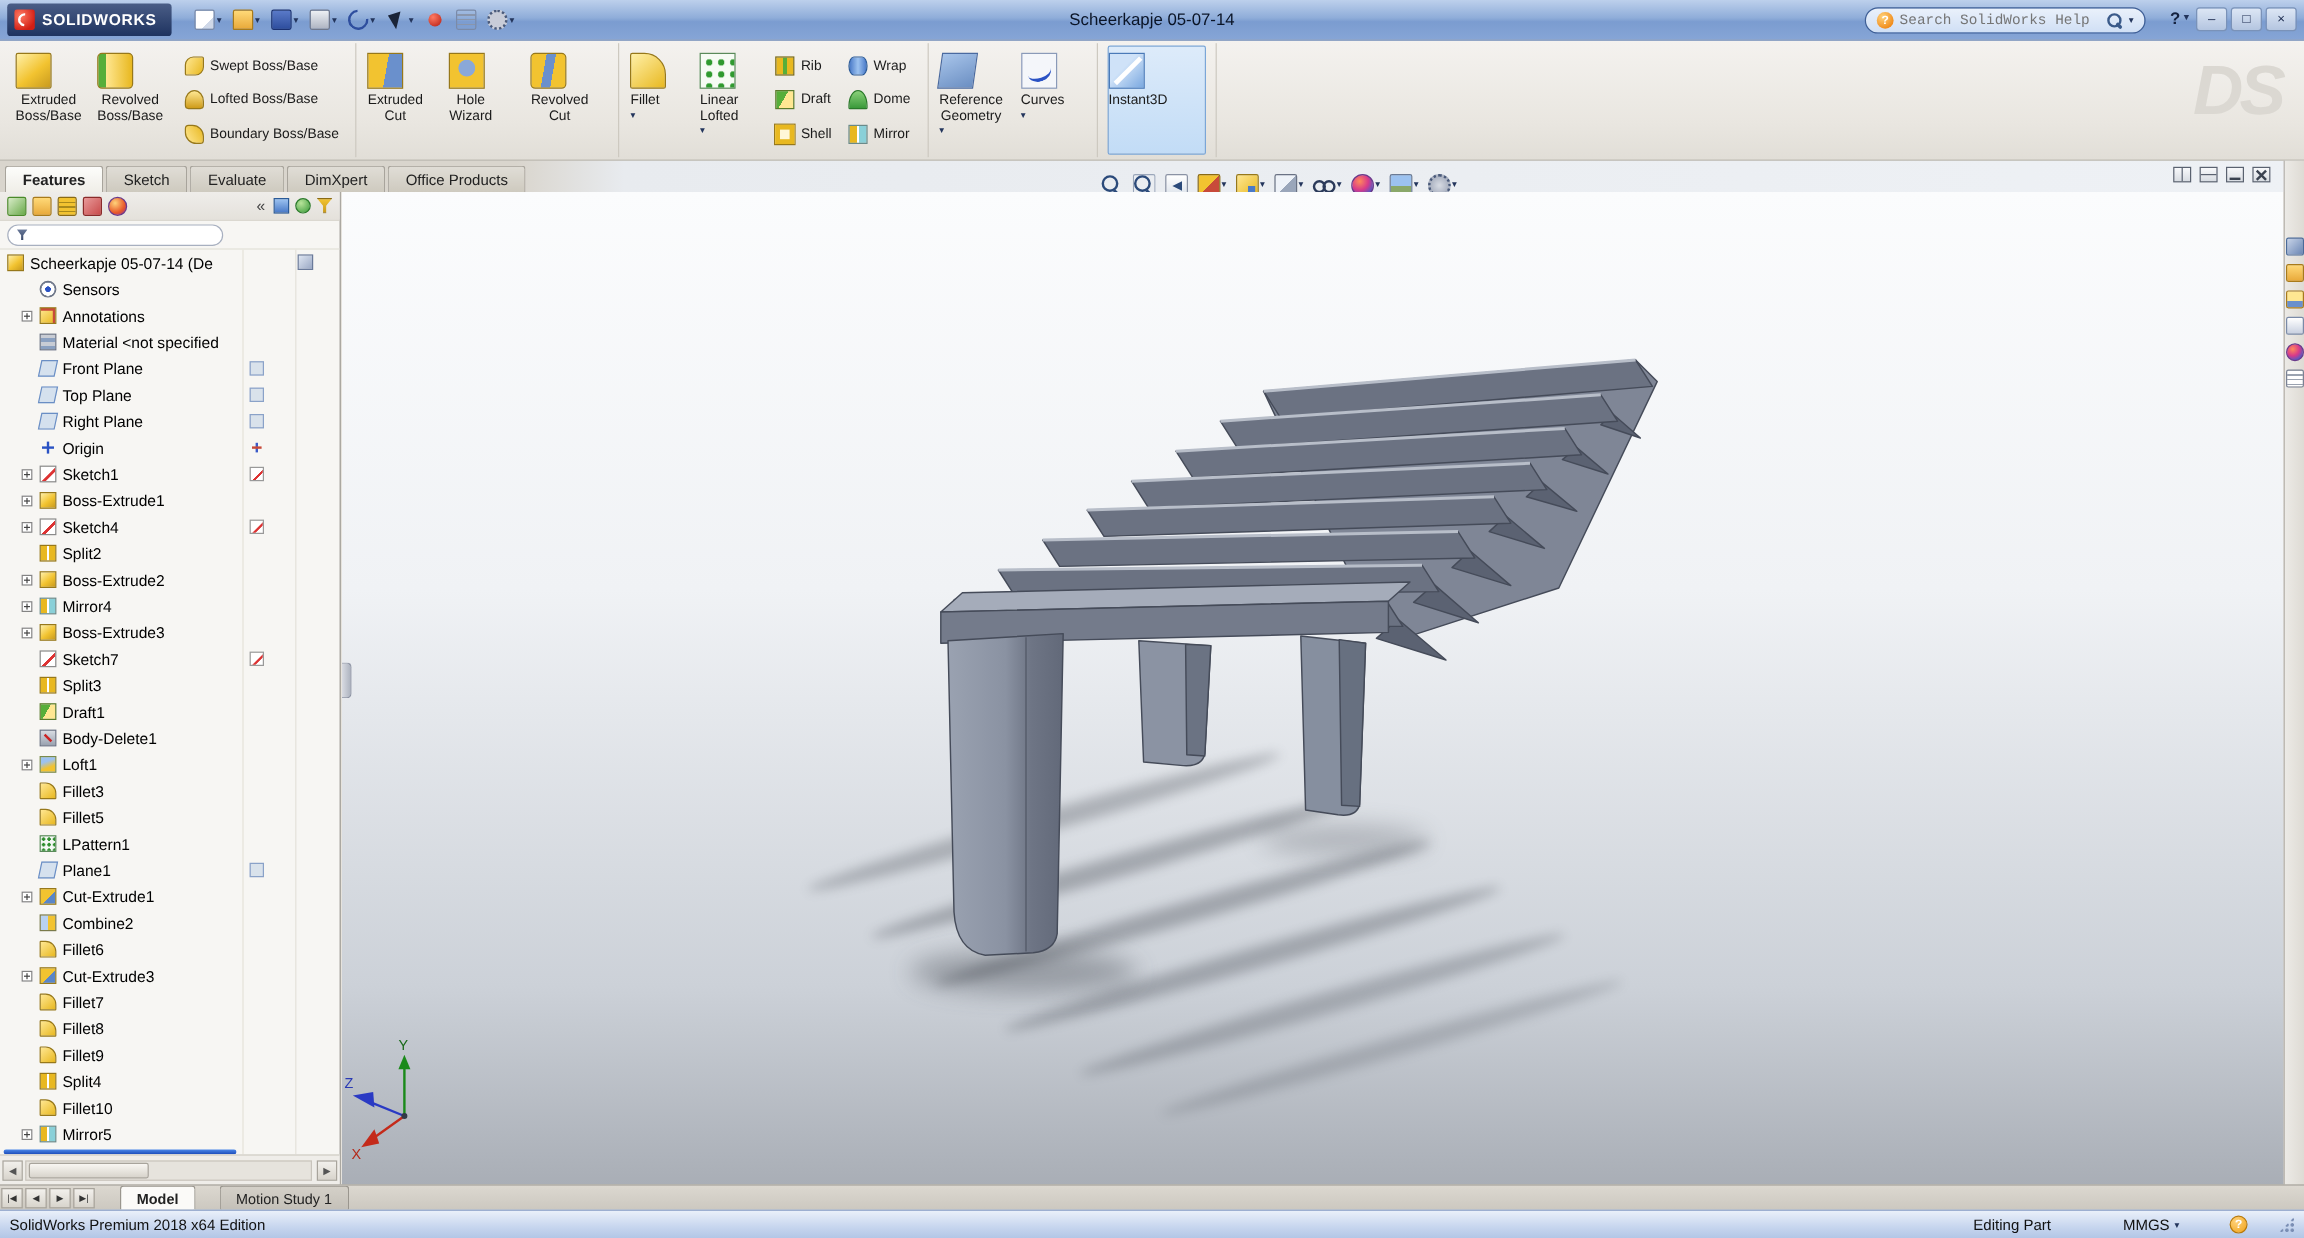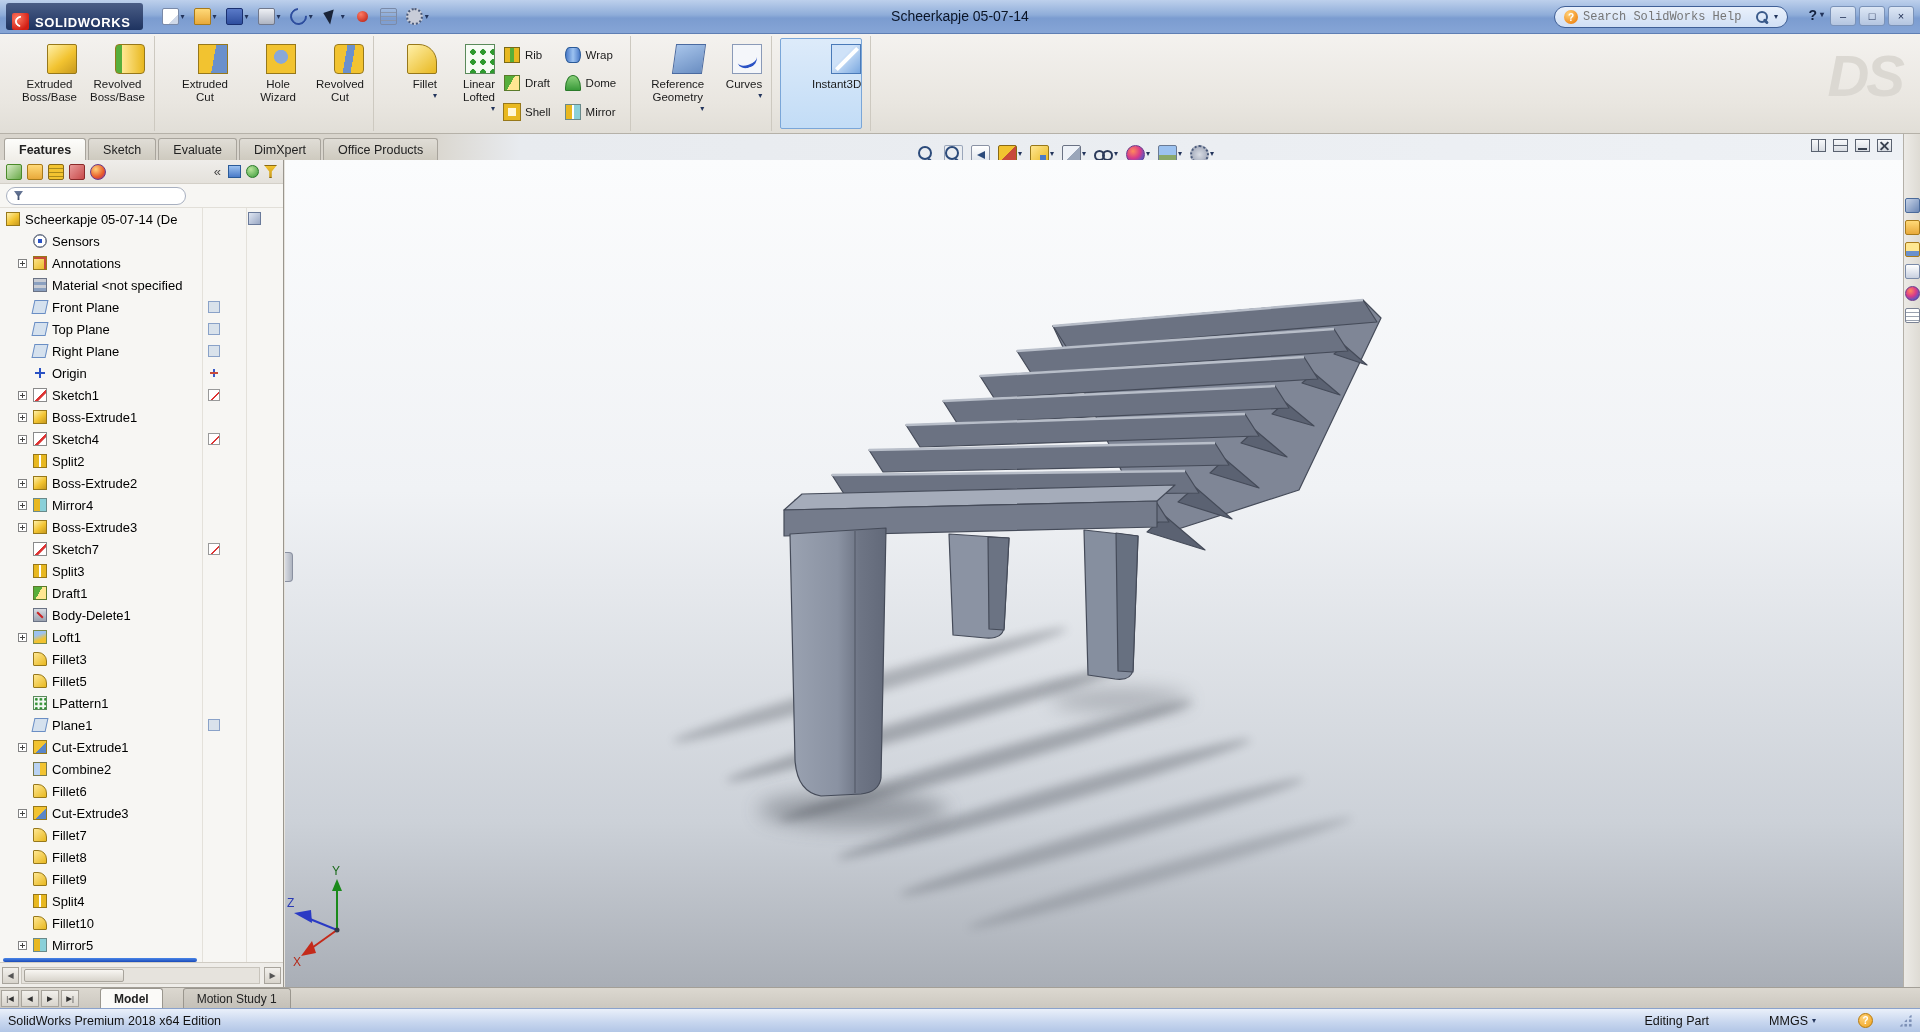--- a/index.html
+++ b/index.html
@@ -3,21 +3,21 @@
 <meta charset="utf-8">
 <style>
   *{box-sizing:border-box;margin:0;padding:0;user-select:none}
   html,body{width:1920px;height:1032px;overflow:hidden;font-family:"Liberation Sans",sans-serif}
   .app{position:relative;width:1920px;height:1032px;background:#e6e3dd;overflow:hidden}
 
   
   .titlebar{position:absolute;left:0;top:0;width:100%;height:34px;
     background:linear-gradient(180deg,#bdd0ec,#8fadd9 45%,#7b9cd0 55%,#86a5d6);
     border-bottom:1px solid #5f7fb4;display:flex;align-items:center}
-  .sw-chip{display:flex;align-items:flex-end;gap:6px;margin-left:6px;padding:0 12px 0 6px;height:27px;
+  .sw-chip{display:flex;align-items:center;gap:6px;margin-left:6px;padding:0 12px 0 6px;height:27px;
     background:linear-gradient(#4a5d86,#1e3360);border-radius:3px}
   .sw-logo{width:17px;height:17px;border-radius:2px;background:radial-gradient(circle at 30% 30%,#ff7a62,#d21e14 75%);position:relative}
   .sw-logo::after{content:"";position:absolute;inset:3px;border-radius:50%;border:2px solid #fff;
     border-right-color:transparent;border-bottom-color:transparent;transform:rotate(-40deg)}
   .sw-name{color:#fff;font-weight:bold;font-size:13px;letter-spacing:.6px}
   .qa{display:flex;align-items:center;gap:3px;margin-left:16px}
   .qa-btn{display:flex;align-items:center;gap:2px;padding:2px 3px;border-radius:3px}
   .qa-ic{width:17px;height:17px;display:block;border-radius:2px}
   .caret{font-size:8px;color:#23355c;line-height:1}
   .qa-new{background:linear-gradient(135deg,#ffffff 68%,#cfd8e8 68%);border:1px solid #7a8aa8}
@@ -42,21 +42,21 @@
   .mag::after{content:"";position:absolute;right:0;bottom:1px;width:6px;height:2.5px;background:#3a5a8a;border-radius:2px;transform:rotate(45deg)}
   .tb-help{position:absolute;right:96px;top:7px;display:flex;align-items:center;gap:3px;color:#14223f;font-weight:bold;font-size:14px}
   .winbtns{position:absolute;right:6px;top:6px;display:flex;gap:3px}
   .winbtn{width:26px;height:20px;border-radius:3px;border:1px solid #7a92b8;color:#17264a;font-size:11px;
     background:linear-gradient(#dde7f5,#b4c5e0);display:flex;align-items:center;justify-content:center}
 
   
   .ribbon{position:absolute;left:0;top:34px;width:100%;height:100px;display:flex;align-items:stretch;padding:2px 0 2px 4px;
     background:linear-gradient(#f4f2ef,#e9e6e0 70%,#e1ded7);border-bottom:1px solid #b5b1a8}
   .rgroup{display:flex;align-items:stretch;padding:2px 8px;border-right:1px solid #cdc9c0;gap:2px}
-  .rlarge{width:66px;display:flex;flex-direction:column;align-items:flex-end;padding-top:5px;gap:1px;
+  .rlarge{width:66px;display:flex;flex-direction:column;align-items:flex-start;padding-top:5px;gap:1px;
     font-size:11.5px;line-height:1.14;text-align:center;color:#1a1a1a;border:1px solid transparent;border-radius:2px}
   .rlarge.narrow{width:56px}
   .rlarge.wide{width:82px}
   .ric{width:30px;height:30px;margin-bottom:3px;position:relative}
   .ractive{background:linear-gradient(#ddebfa,#c2dcf6);border-color:#7aa6d8}
   .rcol{display:flex;flex-direction:column;justify-content:space-around;padding:3px 2px}
   .rsmall{display:flex;align-items:center;gap:5px;font-size:11.5px;color:#1a1a1a;padding:1px 4px;white-space:nowrap}
   .sic{width:16px;height:16px;flex:none}
   .rb-extrude{background:linear-gradient(140deg,#fff0a8,#f2c330 55%,#c89a1e);border:1px solid #97781a;border-radius:2px}
   .rb-revolve{background:linear-gradient(90deg,#57ae3a 22%,#ffe792 22%,#e8b820);border:1px solid #97781a;border-radius:4px}
@@ -285,20 +285,34 @@
           <div>
             <div>Extruded</div>
             <div>Boss/Base</div>
           </div>
         </div>
         <div class="rlarge">
           <div class="ric rb-revolve"></div>
           <div>
             <div>Revolved</div>
             <div>Boss/Base</div>
+          </div>
+        </div>
+        <div class="rcol">
+          <div class="rsmall">
+            <span class="sic i-swept"></span>
+            <span>Swept Boss/Base</span>
+          </div>
+          <div class="rsmall">
+            <span class="sic i-loft"></span>
+            <span>Lofted Boss/Base</span>
+          </div>
+          <div class="rsmall">
+            <span class="sic i-boundary"></span>
+            <span>Boundary Boss/Base</span>
           </div>
         </div>
       </div>
       <div class="rgroup">
         <div class="rlarge">
           <div class="ric rb-extrudecut"></div>
           <div>
             <div>Extruded</div>
             <div>Cut</div>
           </div>

